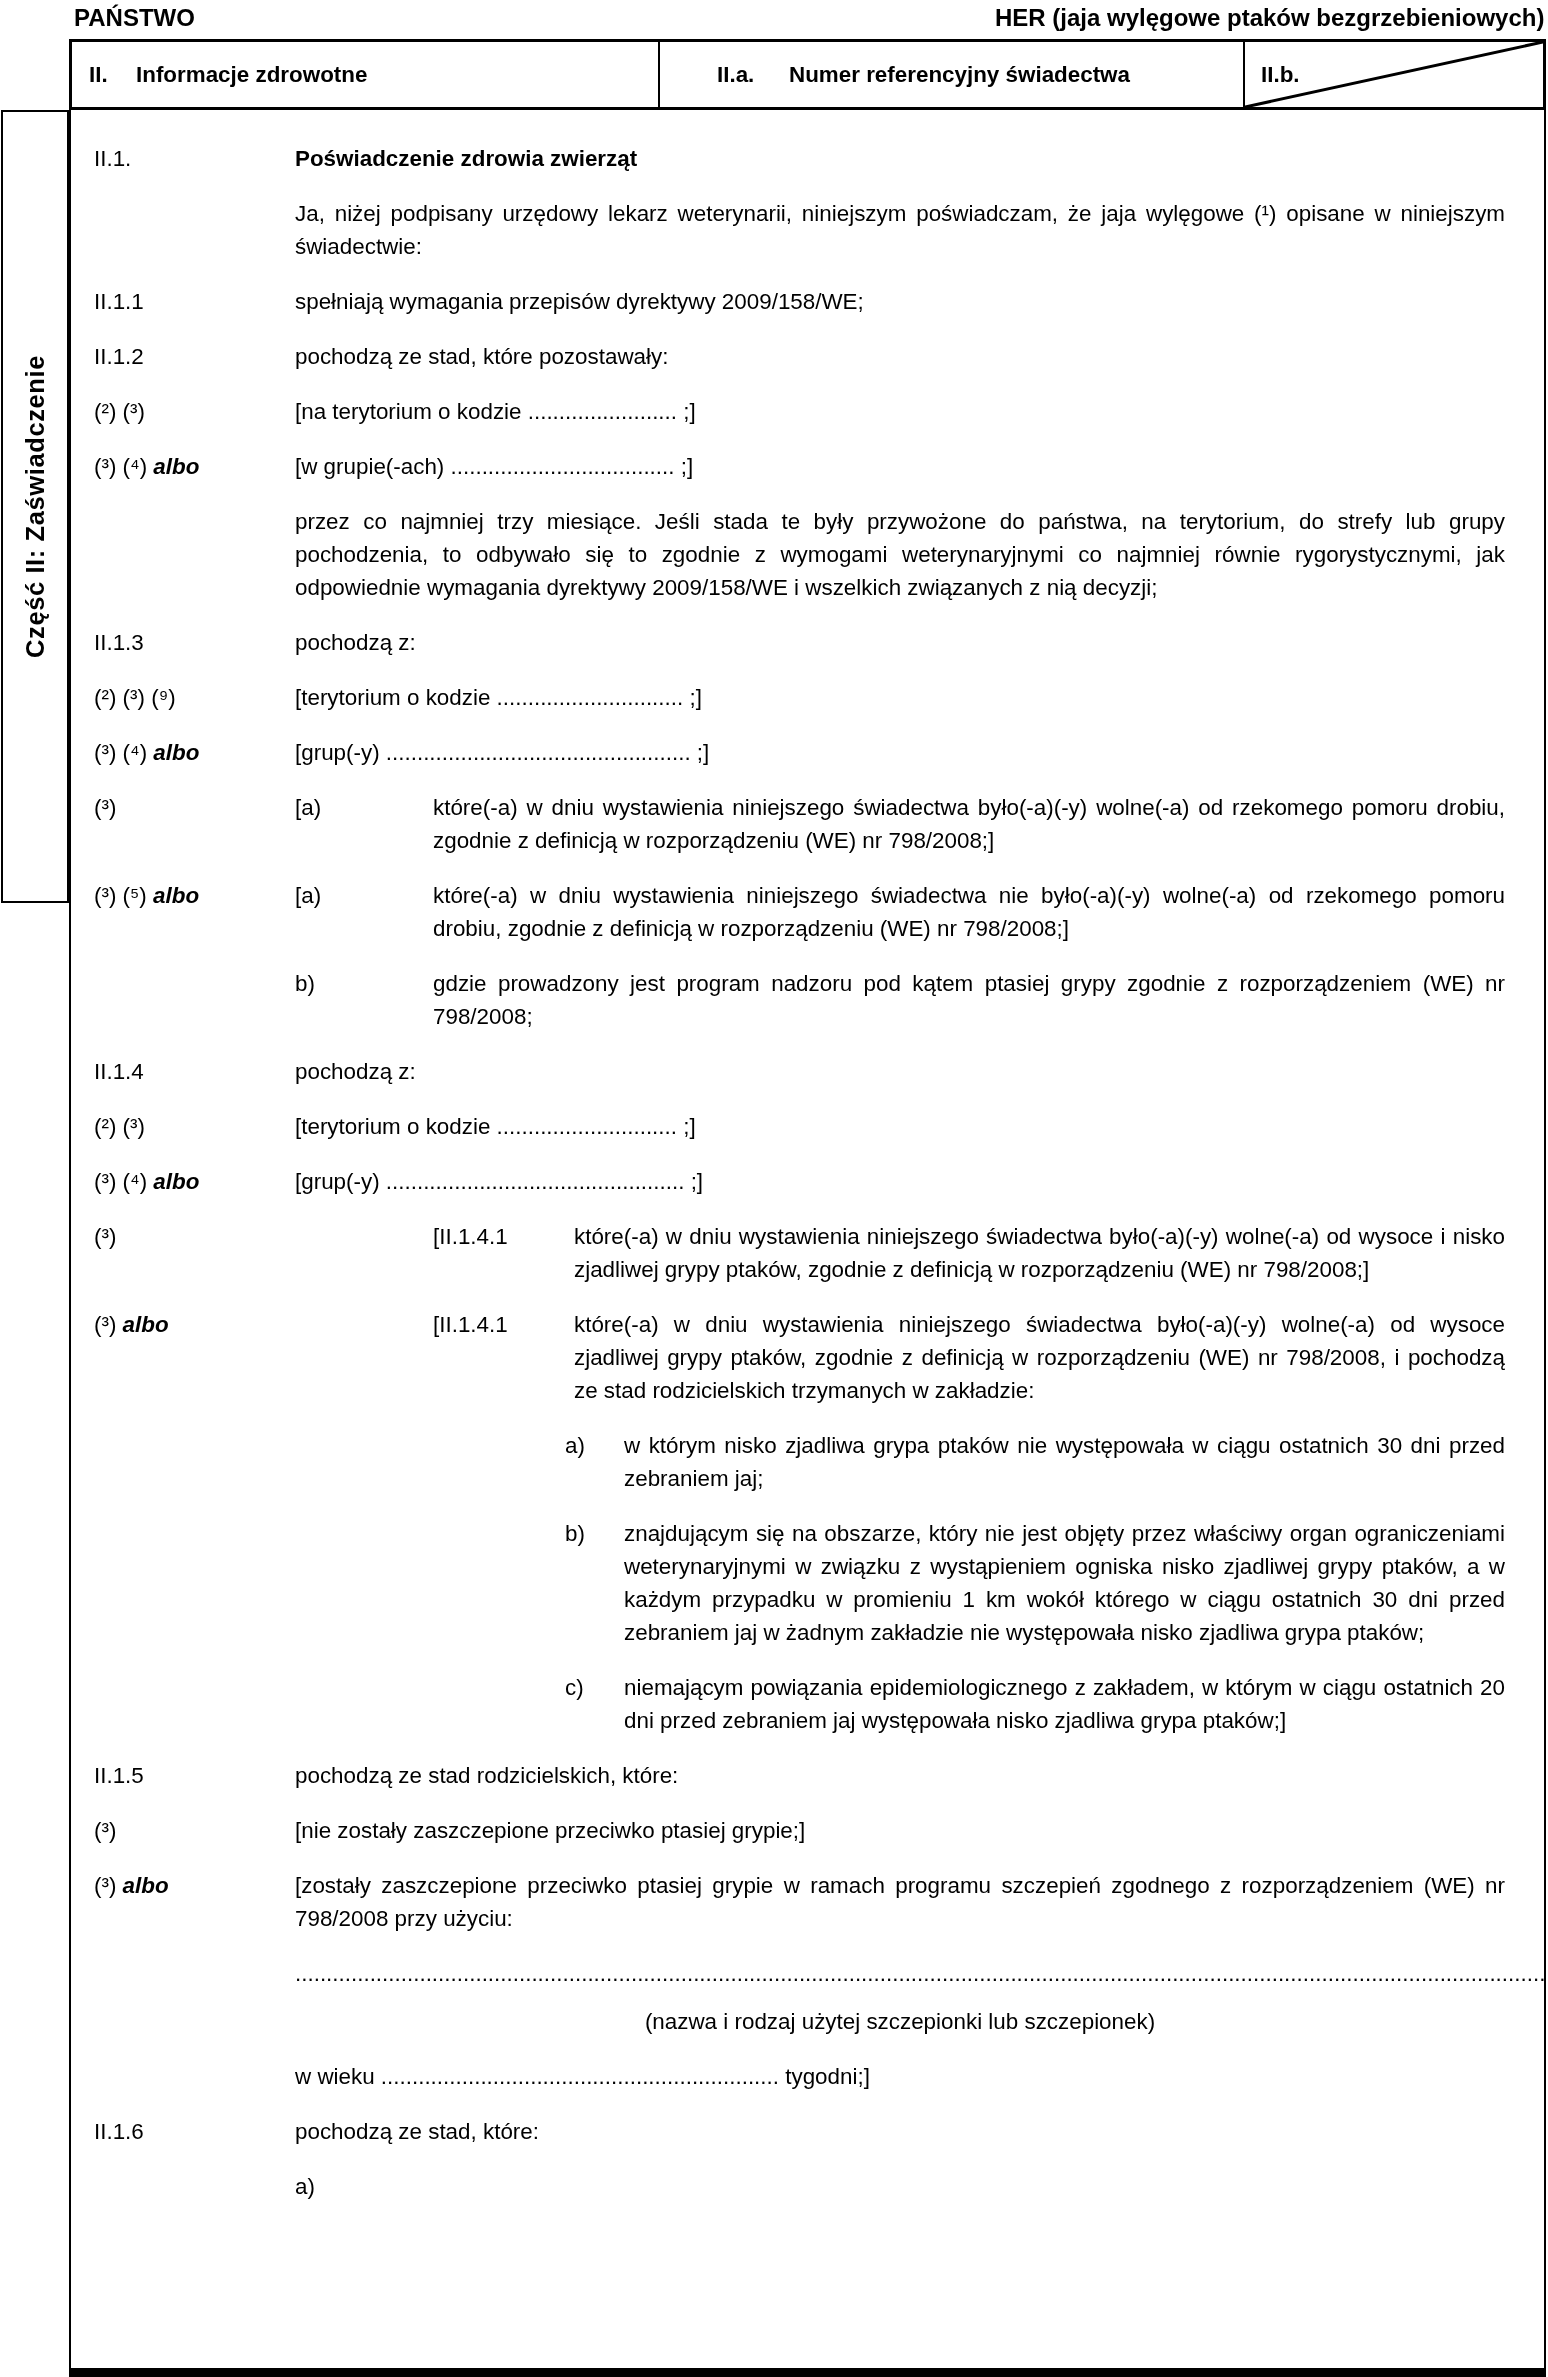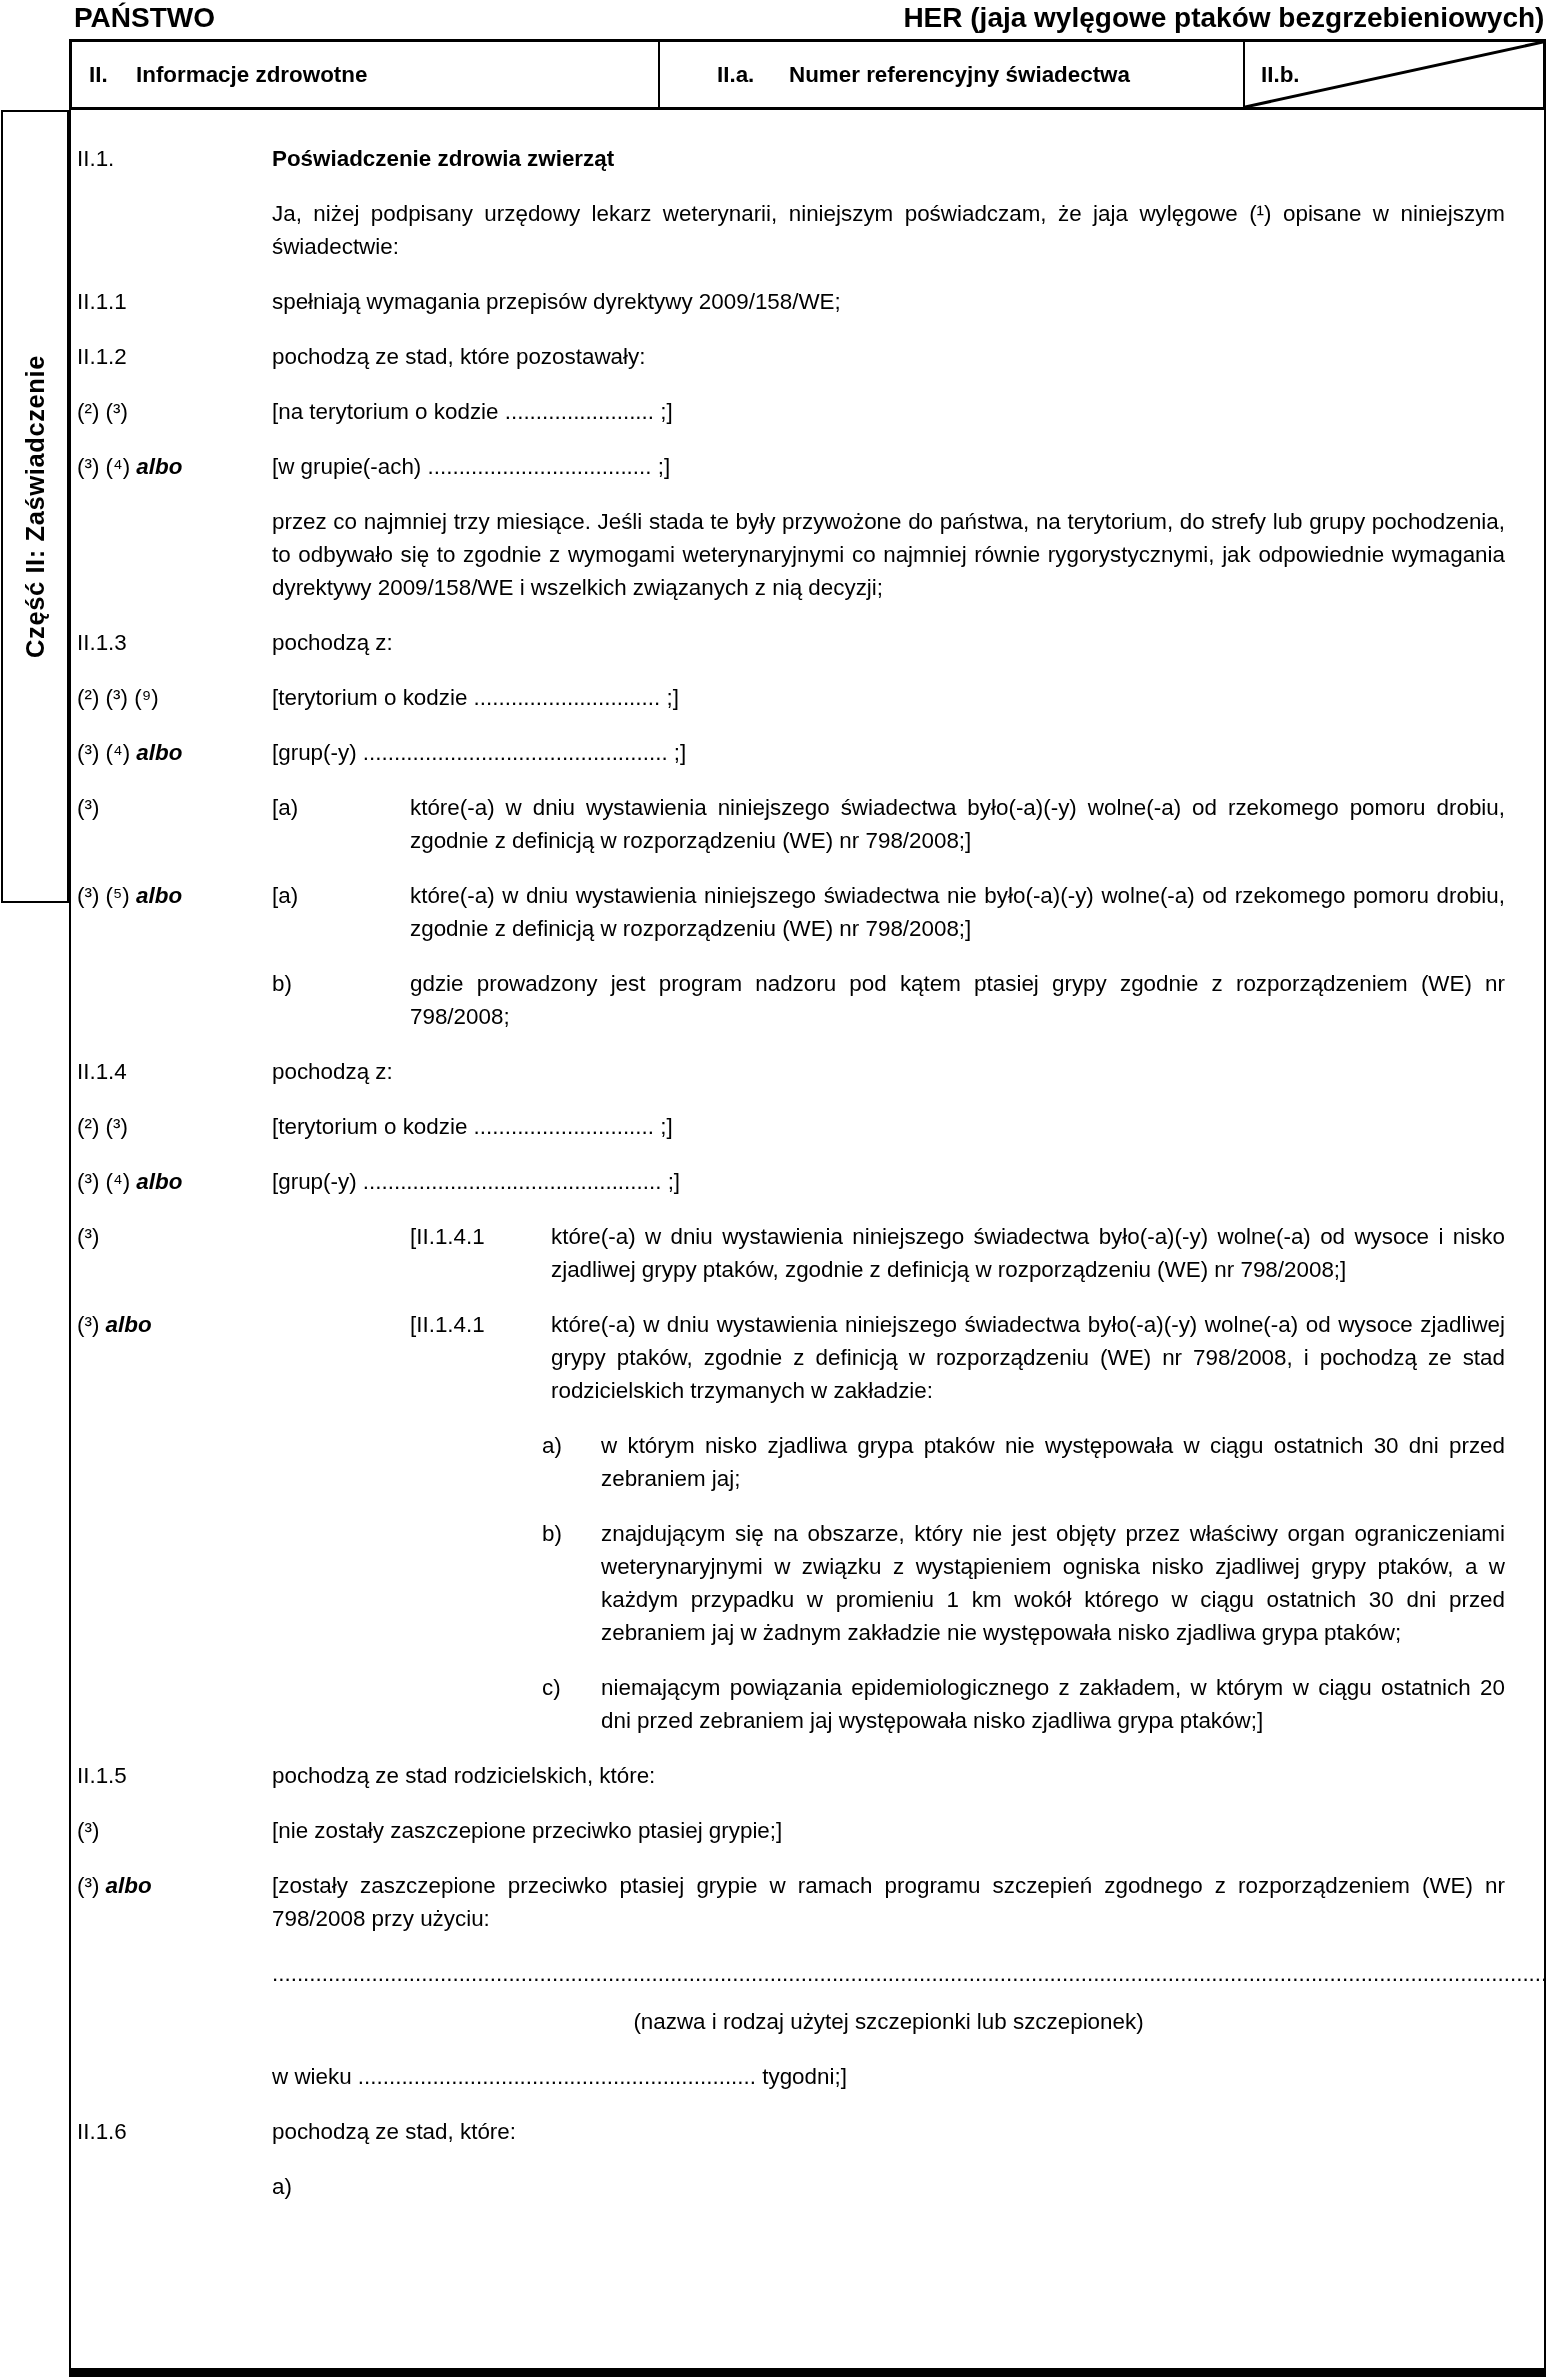--- a/index.html
+++ b/index.html
@@ -5,21 +5,21 @@
   html,body { margin:0; padding:0; background:#ffffff; }
   .page {
     position:relative; width:1548px; height:2377px; background:#ffffff;
     color:#000; font-family:"Liberation Sans","DejaVu Sans",sans-serif;
     overflow:hidden;
   }
   
   .topbar {
     position:absolute; left:74px; right:3.6px; top:1.2px;
     display:flex; justify-content:space-between; align-items:flex-start;
-    font-weight:bold; font-size:28px; line-height:34px; white-space:nowrap;
+    font-weight:bold; font-size:24px; line-height:34px; white-space:nowrap;
   }
   
   .htable {
     position:absolute; left:69px; top:39px; width:1477px; height:71px;
     border:3px solid #000; box-sizing:border-box; background:#fff;
     display:grid; grid-template-columns:588px 585px 1fr;
   }
   .hcell { display:flex; align-items:center; font-size:22.4px; line-height:27px; box-sizing:border-box;font-weight:bold; }
   .hcell.c1 { padding-left:17px; border-right:2.4px solid #000; }
   .hcell.c2 { padding-left:29px; border-right:2.4px solid #000; }
@@ -40,22 +40,22 @@
   }
   
   .contentbox {
     position:absolute; left:69px; top:110px; width:1477px; height:2267px;
     box-sizing:border-box; background:#fff;
     border-left:2.4px solid #000; border-right:2.4px solid #000; border-bottom:9.7px solid #000;
     overflow:hidden;
   }
   .row {
     display:grid; grid-template-columns:195px 1fr;
-    margin:22px 39px 0 6px;
-    font-size:22.4px; line-height:33px;
+    margin:22px 39px 0 23px;
+    font-size:22.4px; line-height:33px;gap:6px;
   }
   .row.first   { margin-top:32px; }
   .row.caption { margin-top:14.6px; }
   .mk { white-space:nowrap; }
   .mk-suffix { font-style:italic; font-weight:bold; }
   .body { text-align:justify; }
   .body.bold   { font-weight:bold; text-align:left; }
   .body.center { text-align:center; }
   .body.dots-line { white-space:nowrap; overflow:hidden; text-align:left; }
   .sub    { display:grid; grid-template-columns:138px 1fr; }

